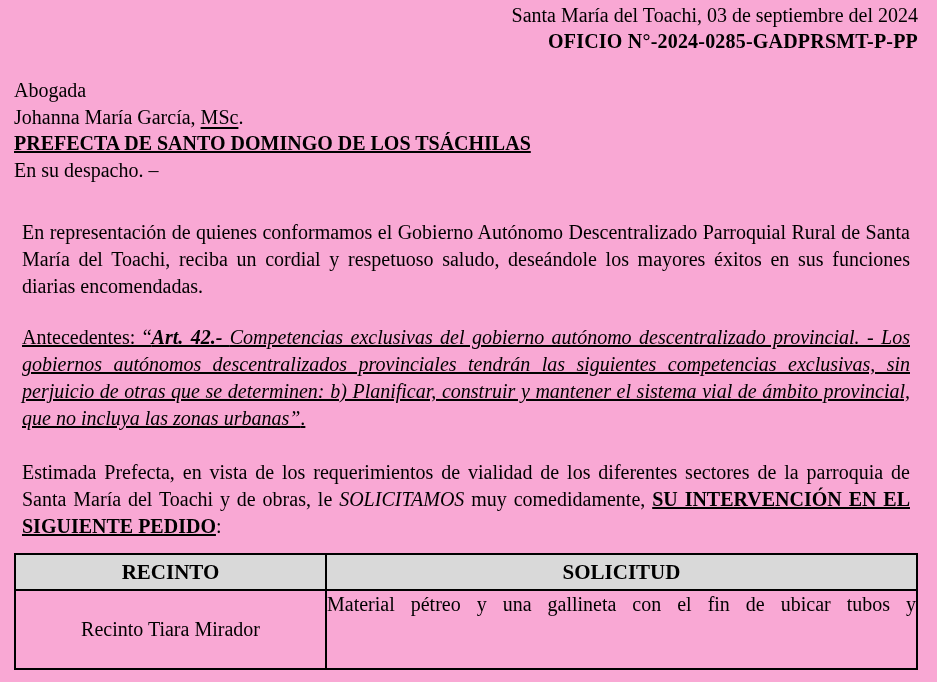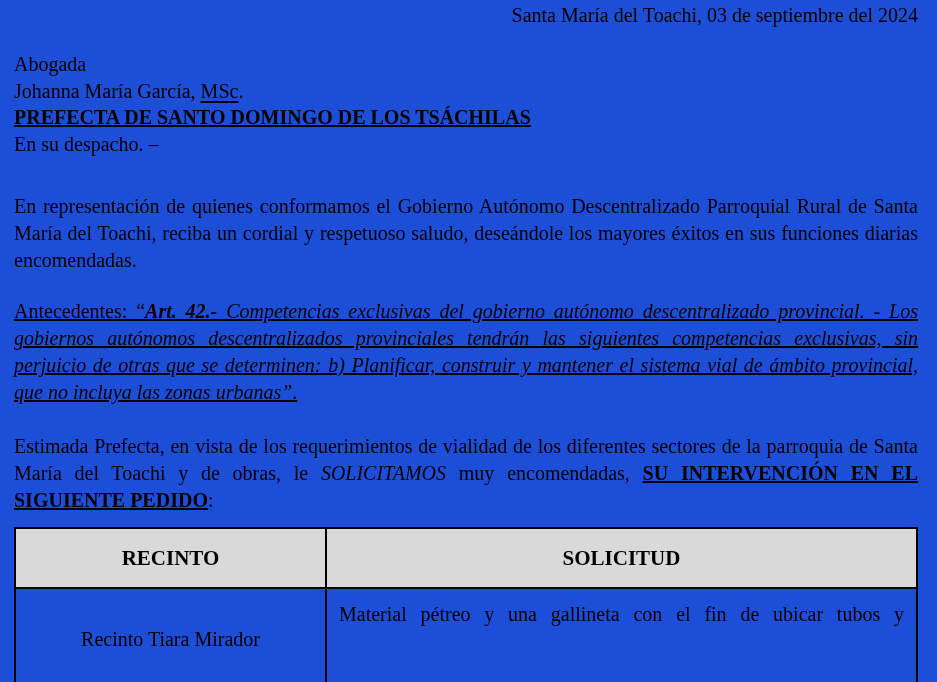--- a/index.html
+++ b/index.html
@@ -4,21 +4,21 @@
 <style>
   html, body {
     margin: 0;
     padding: 0;
     background: #ffffff;
   }
   .page {
     position: relative;
     width: 937px;
     height: 682px;
-    background: #1d4ed8;
+    background: #f9a8d4;
     overflow: hidden;
     color: #000000;
     font-family: "Liberation Serif", "DejaVu Serif", serif;
     font-size: 20px;
     box-sizing: border-box;
     padding: 2px 19px 0 14px;
   }
   .head {
     text-align: right;
     line-height: 26px;
@@ -41,37 +41,37 @@
     text-decoration-thickness: 1px;
     text-underline-offset: 3px;
     text-decoration-skip-ink: none;
     text-decoration: underline;
   }
   .salutation {
     margin: 36px 0 0 0;
     line-height: 27px;
   }
   .para {
-    margin: 0;
+    margin: 8px;
     text-align: justify;
     line-height: 27px;
   }
   .para.p1 { margin-top: 36px; }
   .para.p2 { margin-top: 24px; text-decoration: underline; }
   .para.p3 { margin-top: 27px; }
   table.request {
     border-collapse: collapse;
     table-layout: fixed;
     width: 100%;
     margin-top: 13px;
   }
   table.request th,
   table.request td {
     border: 2px solid #000000;
-    padding: 12px;
+    padding: 0;
   }
   table.request th {
     background: #d9d9d9;
     font-weight: bold;
     font-size: 21px;
     height: 34px;
     text-align: center;
     vertical-align: middle;
   }
   col.c1 { width: 311px; }
@@ -88,35 +88,36 @@
     text-align-last: justify;
   }
 </style>
 </head>
 <body>
 
 <div class="page">
 
   <div class="head">
     <div>Santa María del Toachi, 03 de septiembre del 2024</div>
+    <div class="oficio">OFICIO N°-2024-0285-GADPRSMT-P-PP</div>
   </div>
 
   <div class="recipient">
     <div>Abogada</div>
     <div><span>Johanna María García, </span><span class="spell">MSc</span><span>.</span></div>
     <div class="bold">PREFECTA DE SANTO DOMINGO DE LOS TSÁCHILAS</div>
     <div>En su despacho. –</div>
   </div>
 
 
   <p class="para p1">En representación de quienes conformamos el Gobierno Autónomo Descentralizado Parroquial Rural de Santa María del Toachi, reciba un cordial y respetuoso saludo, deseándole los mayores éxitos en sus funciones diarias encomendadas.</p>
 
   <p class="para p2"><span>Antecedentes: “</span><span class="bold-italic">Art. 42.- </span><span class="italic">Competencias exclusivas del gobierno autónomo descentralizado provincial. - Los gobiernos autónomos descentralizados provinciales tendrán las siguientes competencias exclusivas, sin perjuicio de otras que se determinen: b) Planificar, construir y mantener el sistema vial de ámbito provincial, que no incluya las zonas urbanas”</span><span>.</span></p>
 
-  <p class="para p3"><span>Estimada Prefecta, en vista de los requerimientos de vialidad de los diferentes sectores de la parroquia de Santa María del Toachi y de obras, le </span><span class="italic">SOLICITAMOS</span><span> muy encomendadas, </span><span class="bold">SU INTERVENCIÓN EN EL SIGUIENTE PEDIDO</span><span>:</span></p>
+  <p class="para p3"><span>Estimada Prefecta, en vista de los requerimientos de vialidad de los diferentes sectores de la parroquia de Santa María del Toachi y de obras, le </span><span class="italic">SOLICITAMOS</span><span> muy comedidamente, </span><span class="bold">SU INTERVENCIÓN EN EL SIGUIENTE PEDIDO</span><span>:</span></p>
 
   <table class="request">
     <colgroup>
         <col class="c1">
         <col class="c2">
       </colgroup>
     <thead>
       <tr>
         <th>RECINTO</th>
         <th>SOLICITUD</th>

